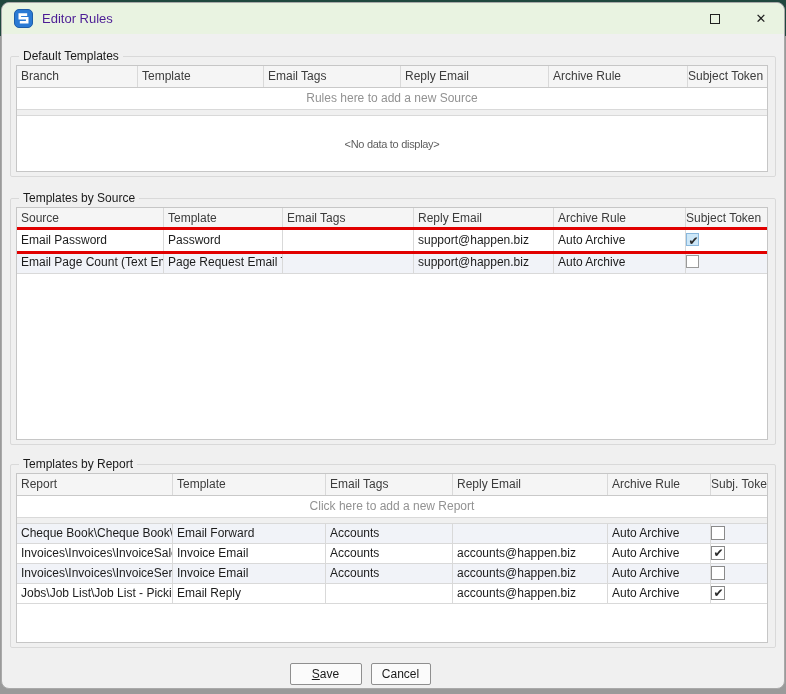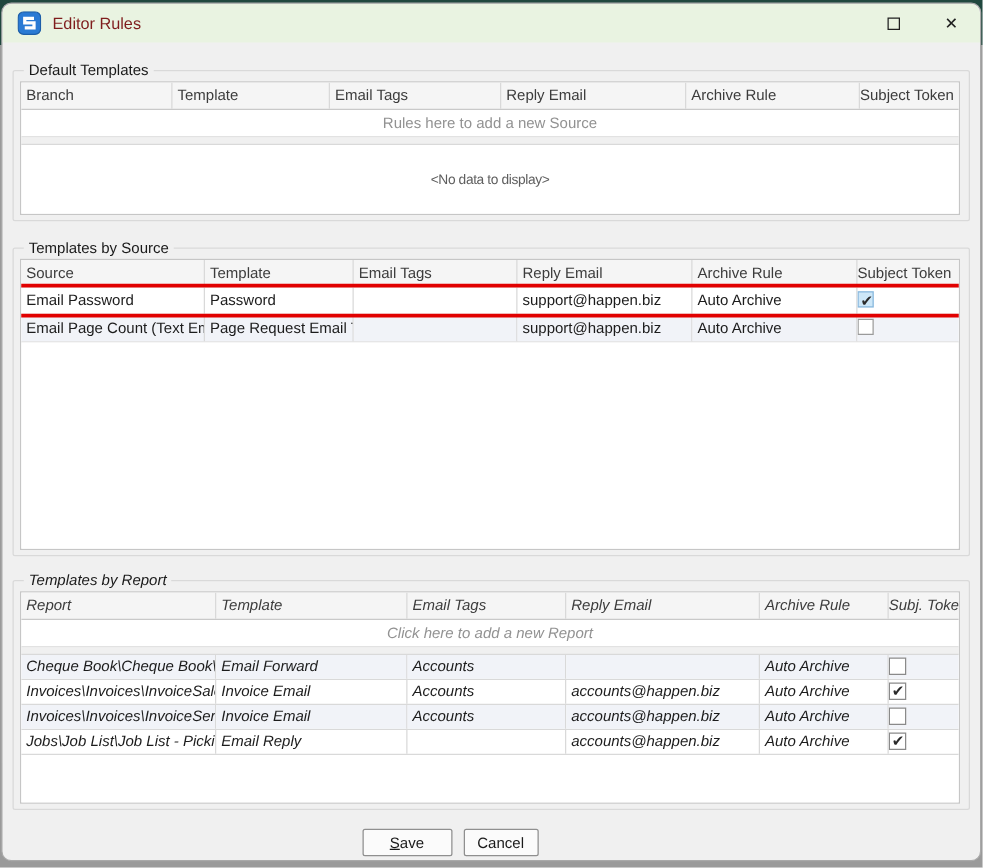--- a/index.html
+++ b/index.html
@@ -13,38 +13,38 @@
     position:absolute; left:1px; top:2px; right:1px; bottom:5px;
     background:#f0f0f0; border:1px solid #a9a9a9; border-radius:8px;
     overflow:hidden;
   }
   
   .titlebar{
     height:31px; background:#e9f3e1; display:flex; align-items:center;
     padding-left:12px; border-radius:8px 8px 0 0;
   }
   .app-icon{ width:19px; height:19px; margin-right:9px; flex:none; }
-  .title-text{ font-size:13px; color:#7f1d1d; }
+  .title-text{ font-size:13px; color:#4c1d95; }
   .titlebar-spacer{ flex:1; }
   .win-btn{ width:46px; height:31px; display:flex; align-items:center; justify-content:center; cursor:default; }
   .max-glyph{ width:10px; height:10px; border:1px solid #202020; background:transparent; }
   .close-glyph{ font-size:13px; color:#202020; line-height:1; }
   
   .content{ padding:0 8px; position:relative; }
   .group{
     position:relative; border:1px solid #d9d9d9; border-radius:2px;
     padding:8px 4px 4px 4px; background:#f0f0f0;
   }
   .group-label{
     position:absolute; top:-8px; left:8px; background:#f0f0f0;
     padding:0 4px; font-size:12px; color:#1a1a1a; line-height:14px;
   }
   .g1{ margin-top:22px; height:121px; }
   .g2{ margin-top:21px; height:247px; }
-  .g3{ margin-top:19px; height:184px;font-style:italic; }
+  .g3{ margin-top:19px; height:184px; }
   .grid{
     width:752px; margin-left:1px; height:100%;
     border:1px solid #c6c6c6; background:#fff;
     display:flex; flex-direction:column; overflow:hidden;
   }
   .grid-row{ display:flex; flex:none; border-bottom:1px solid #d9d9d9; background:#fff; }
   .grid-row.header{ background:#f5f5f5; border-bottom:1px solid #c9c9c9; }
   .cell{
     flex:none; padding:0 4px; font-size:12px; color:#1c1c1c;
     white-space:nowrap; overflow:hidden; border-right:1px solid #d9d9d9;

